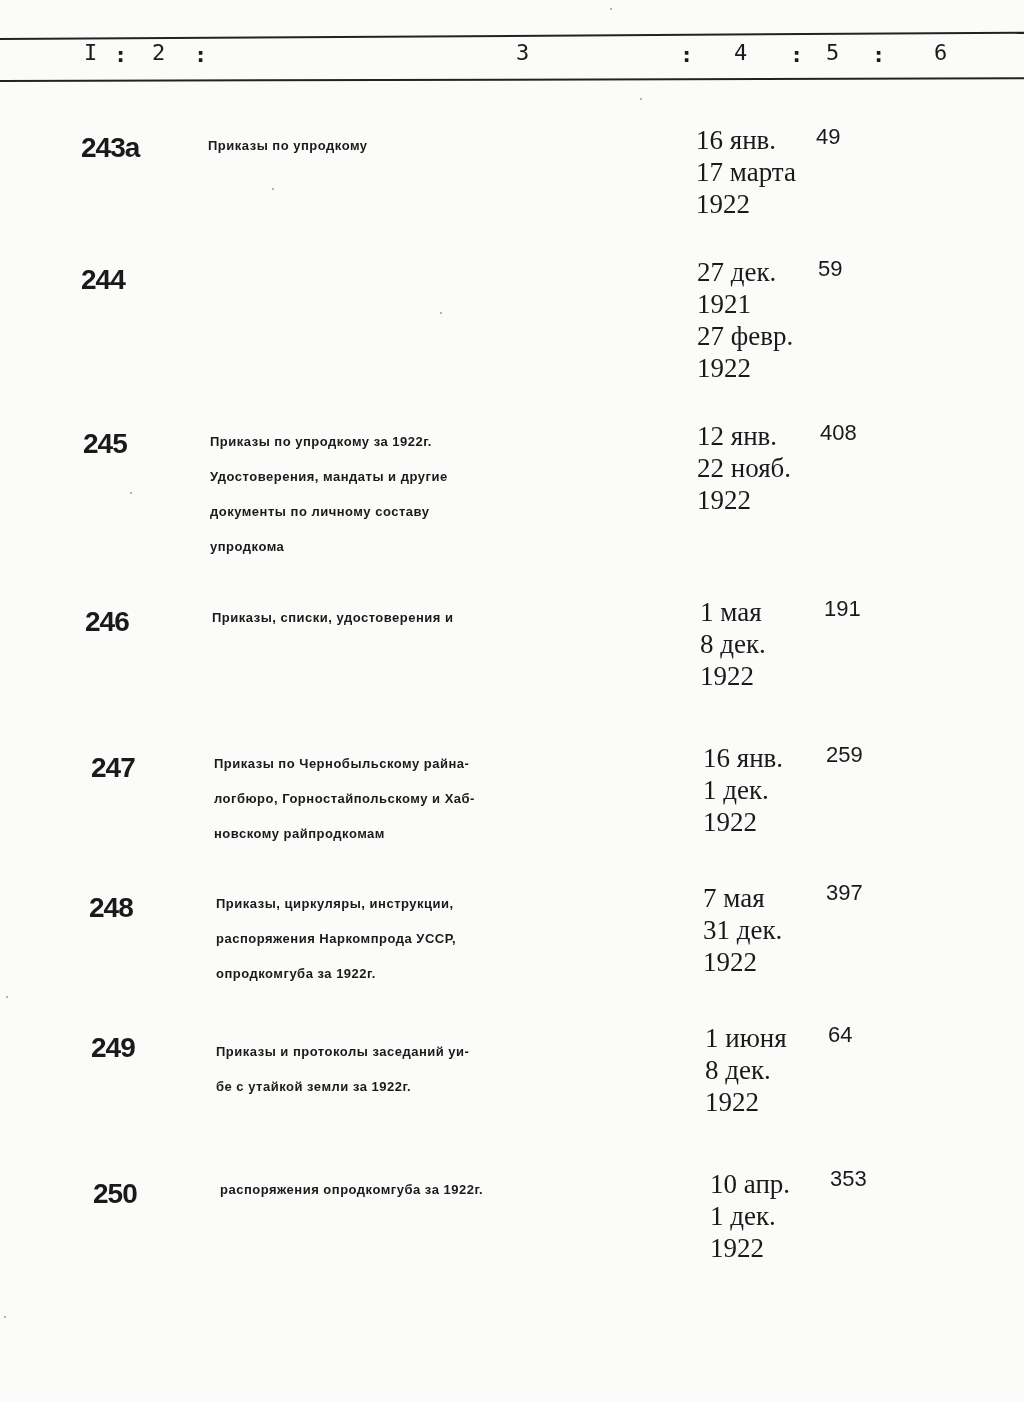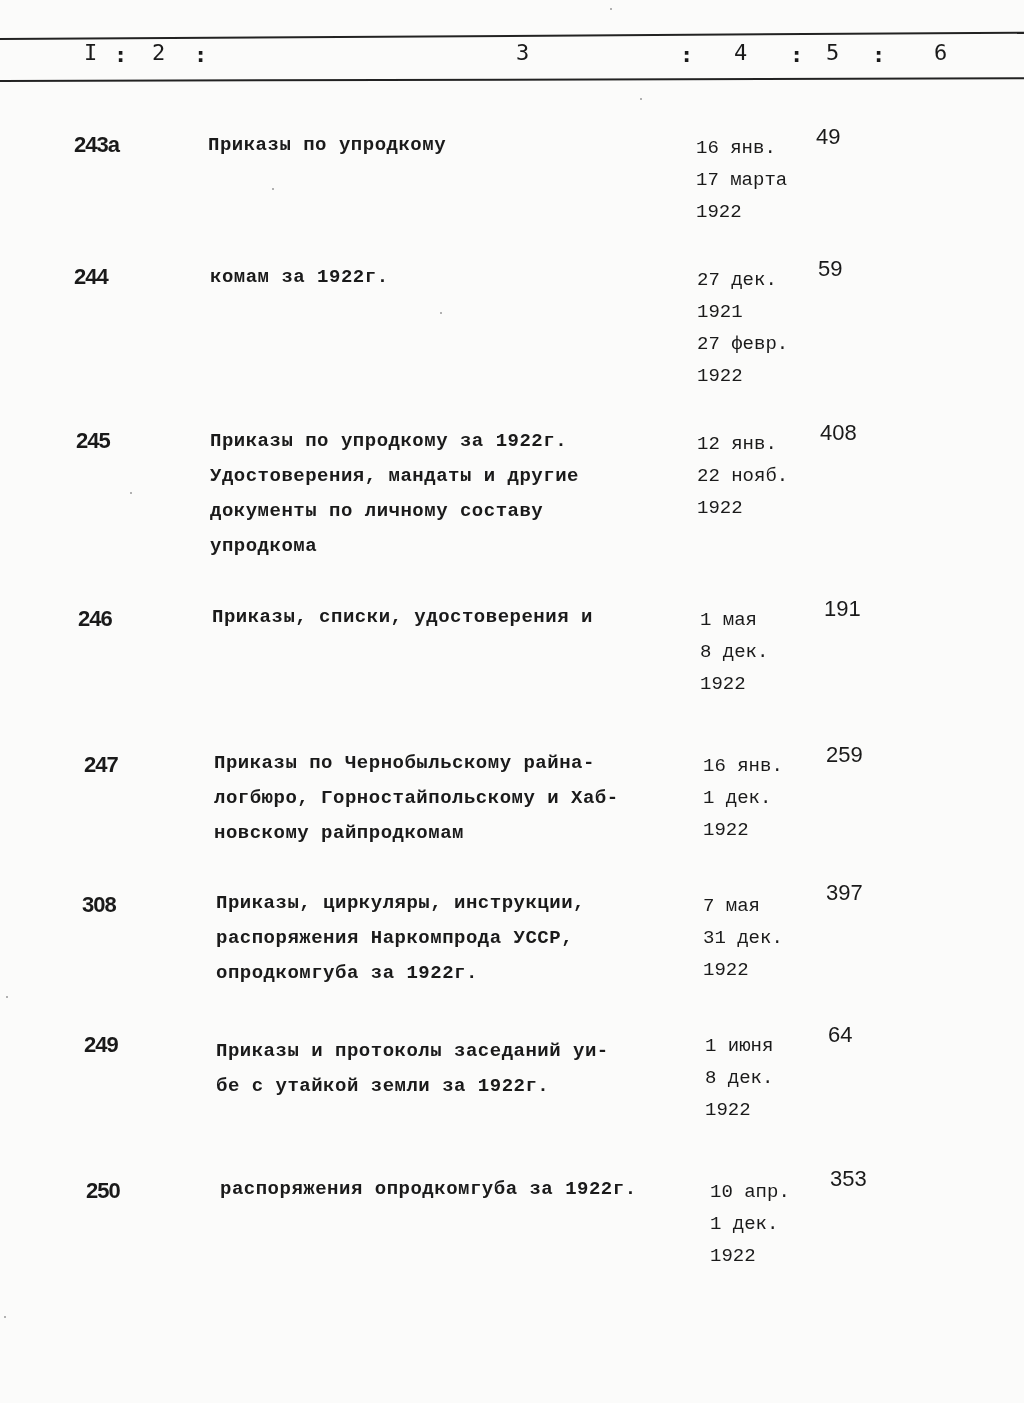--- a/index.html
+++ b/index.html
@@ -17,34 +17,34 @@
   }
   .rule.top { top: 38px; transform: rotate(-0.35deg); transform-origin: left; }
   .rule.bottom { top: 80px; transform: rotate(-0.15deg); transform-origin: left; }
   .hdr {
     position: absolute; top: 40px; font-size: 22px; letter-spacing: 1px;
     font-family: "DejaVu Sans Mono", monospace;
   }
   .sep { position: absolute; top: 42px; font-size: 22px; font-weight: bold; }
   .row { position: absolute; left: 0; width: 1024px; }
   .num {
-    position: absolute; font-size: 22px; font-weight: bold;
+    position: absolute; font-size: 28px; font-weight: bold;
     font-family: "Liberation Sans Narrow", "Liberation Sans", sans-serif;
     letter-spacing: -1px;
+    margin-left: 7px;
   }
   .desc {
-    position: absolute; font-size: 19px; line-height: 35px;
-    font-family: Liberation Mono, monospace;
+    position: absolute; font-size: 13px; line-height: 35px;
+    font-family: Liberation Sans, sans-serif;
     font-weight: bold; letter-spacing: 0.5px;
   }
   .desc div { white-space: nowrap; }
   .dates {
-    position: absolute; font-size: 19px; line-height: 32px;
-    font-family: Liberation Mono, monospace;
-    margin-top: 8px;
+    position: absolute; font-size: 27px; line-height: 32px;
+    font-family: Liberation Serif, serif;
   }
   .dates div { white-space: nowrap; }
   .sheets {
     position: absolute; font-size: 22px;
     font-family: "Liberation Sans", sans-serif;
   }
   .speck { position: absolute; width: 2px; height: 2px; background: #999; border-radius: 1px; }
 </style>
 </head>
 <body>
@@ -74,21 +74,20 @@
     <div>16 янв.</div>
     <div>17 марта</div>
     <div>1922</div>
   </div>
   <span class="sheets" style="left:816px;top:-4px">49</span>
 </div>
 
 <div class="row" style="top:260px">
   <span class="num" style="left:74px;top:4px">244</span>
   <div class="desc" style="left:210px;top:0">
-    <div>комам за 1922г.</div>
   </div>
   <div class="dates" style="left:697px;top:-4px">
     <div>27 дек.</div>
     <div>1921</div>
     <div>27 февр.</div>
     <div>1922</div>
   </div>
   <span class="sheets" style="left:818px;top:-4px">59</span>
 </div>
 
@@ -130,21 +129,21 @@
   </div>
   <div class="dates" style="left:703px;top:-4px">
     <div>16 янв.</div>
     <div>1 дек.</div>
     <div>1922</div>
   </div>
   <span class="sheets" style="left:826px;top:-4px">259</span>
 </div>
 
 <div class="row" style="top:886px">
-  <span class="num" style="left:82px;top:6px">308</span>
+  <span class="num" style="left:82px;top:6px">248</span>
   <div class="desc" style="left:216px;top:0">
     <div>Приказы, циркуляры, инструкции,</div>
     <div>распоряжения Наркомпрода УССР,</div>
     <div>опродкомгуба за 1922г.</div>
   </div>
   <div class="dates" style="left:703px;top:-4px">
     <div>7 мая</div>
     <div>31 дек.</div>
     <div>1922</div>
   </div>

